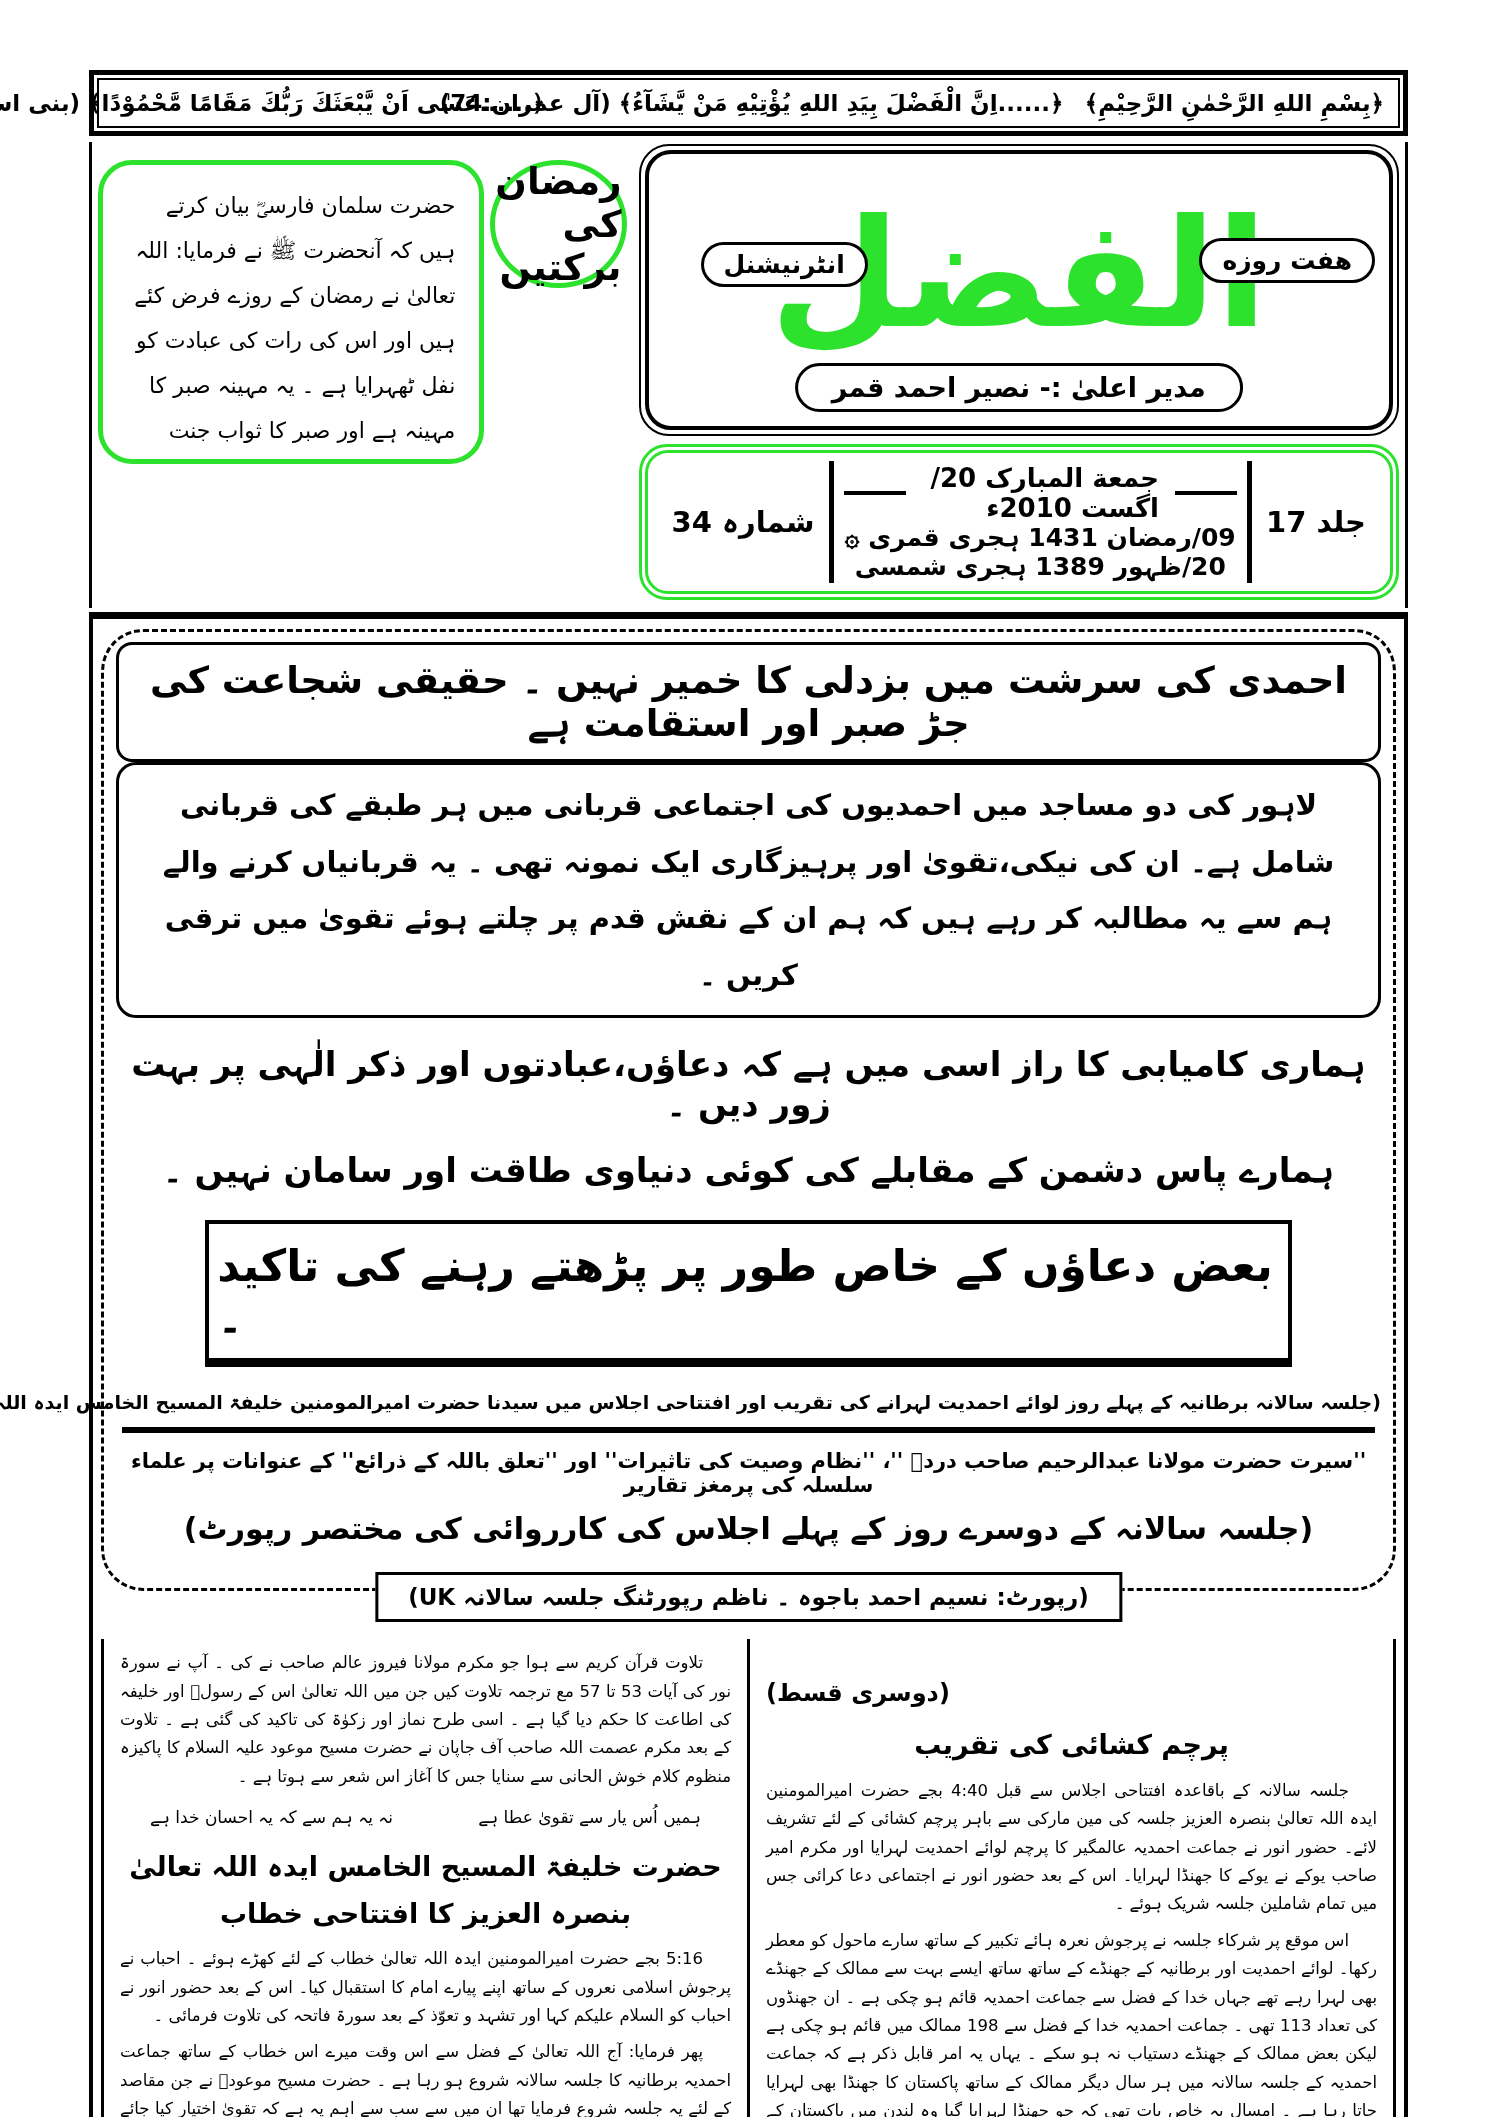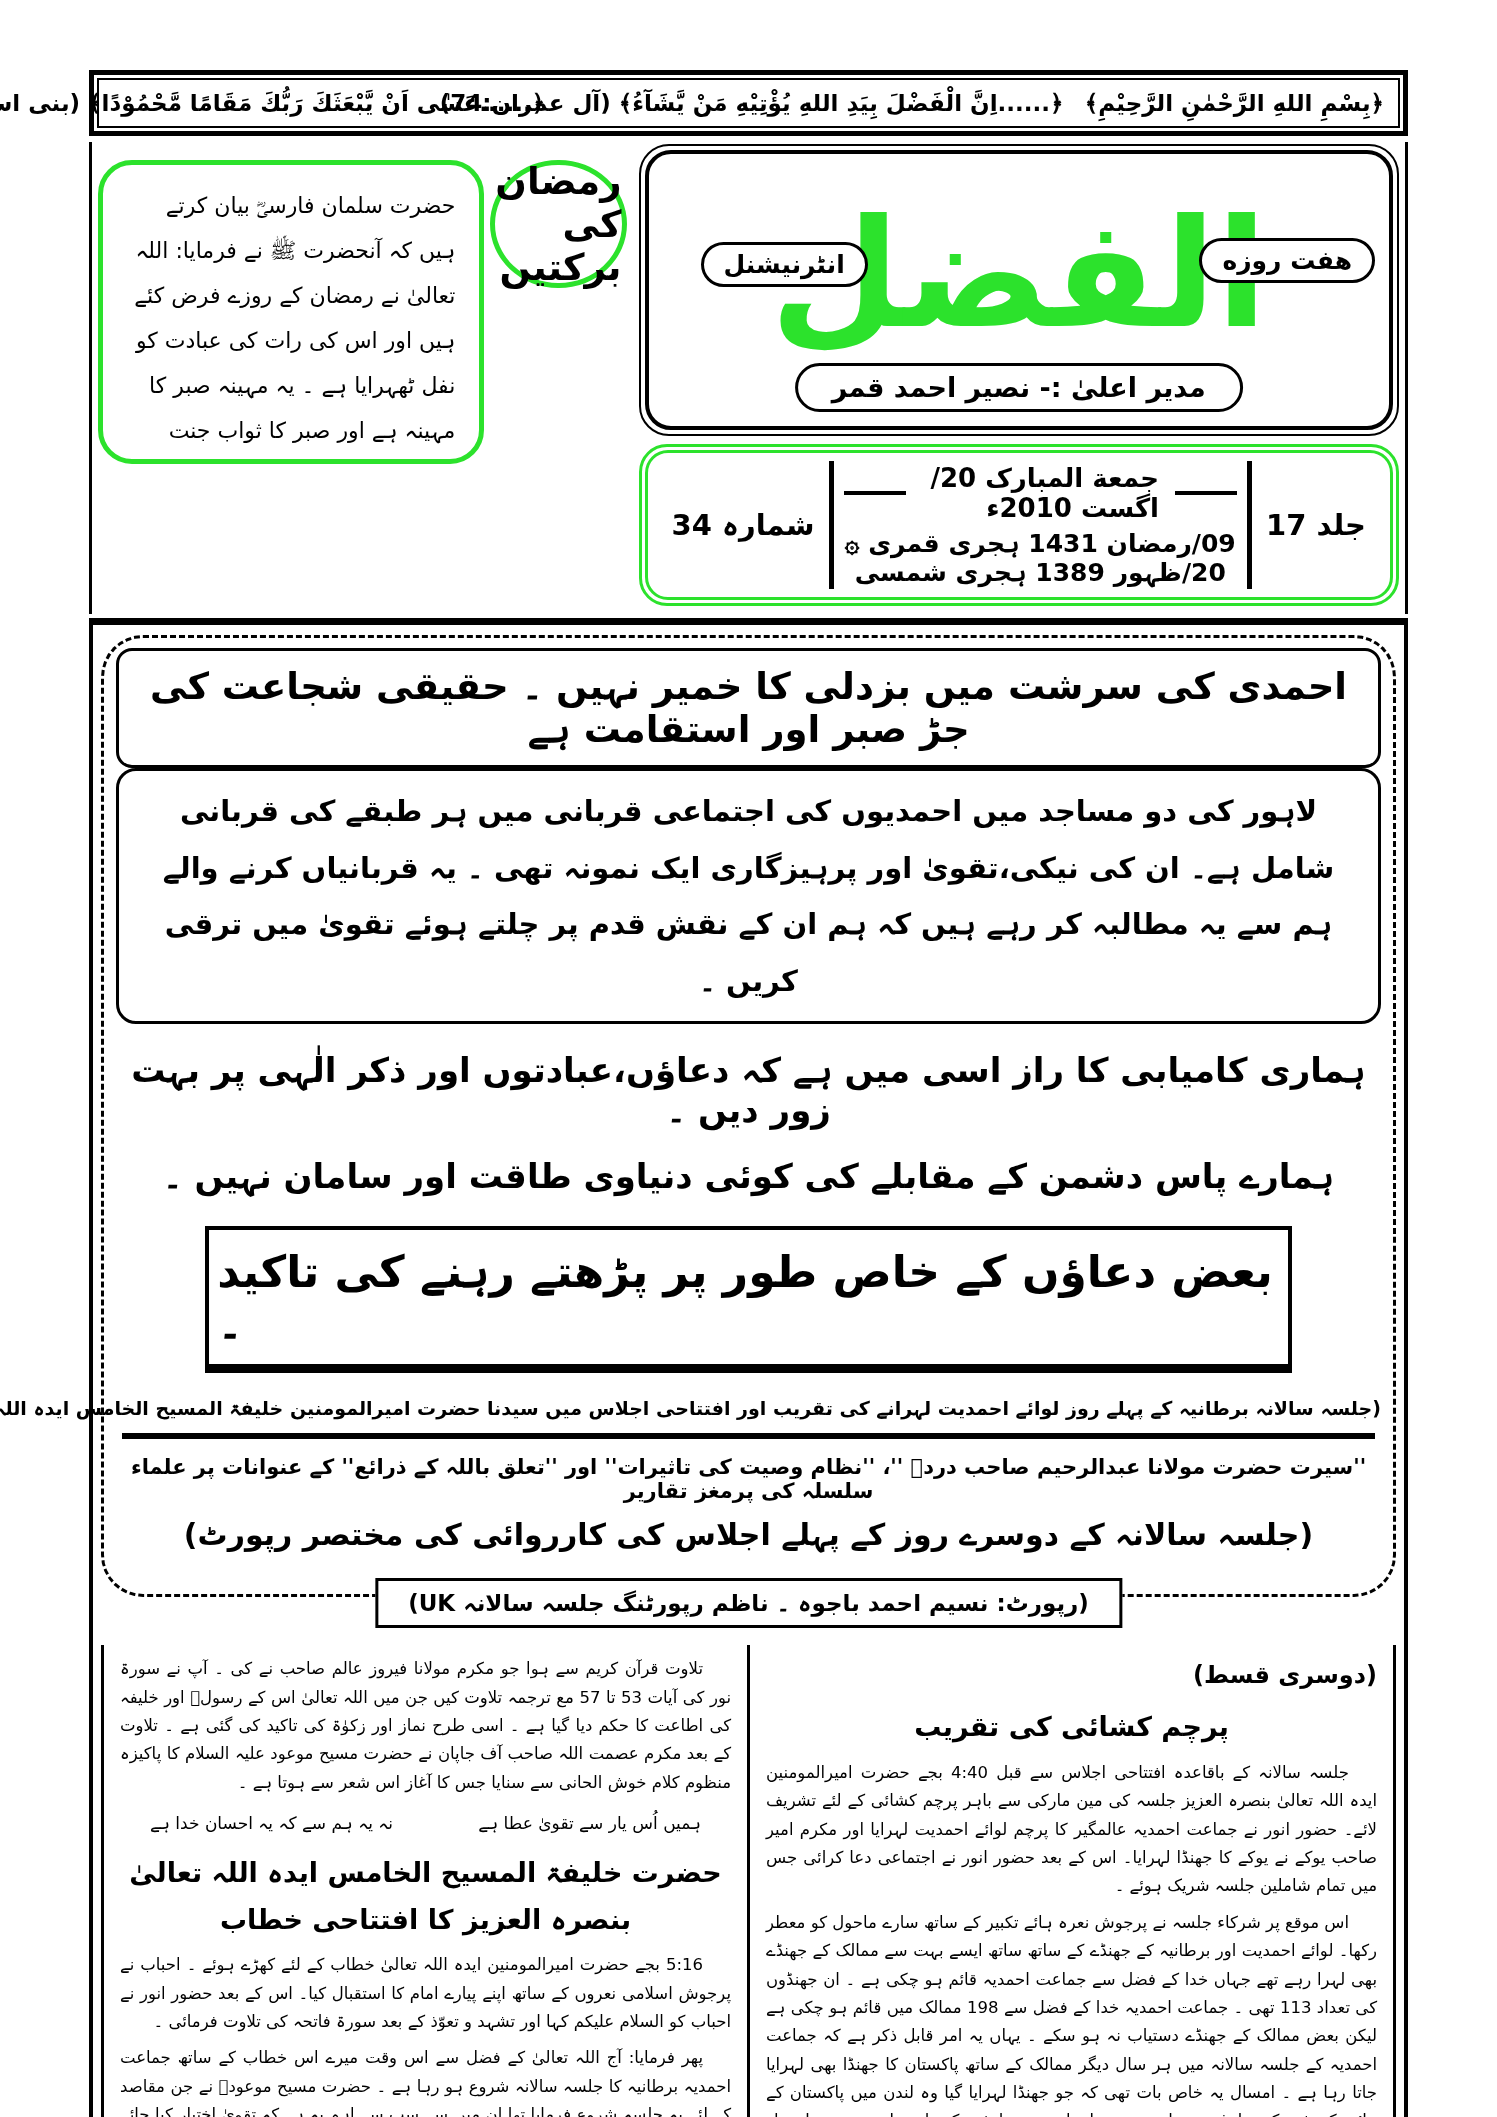--- a/index.html
+++ b/index.html
@@ -29,21 +29,21 @@
     font-weight:bold;padding:5px 20px;font-size:25px;white-space:nowrap;}
   .pill.weekly{top:84px;right:14px;}
   .pill.intl{top:88px;left:52px;}
   .pill.editor{bottom:14px;left:50%;transform:translateX(-50%);font-size:27px;padding:6px 34px;}
   
   .datebar{border:3px solid #2ce22c;border-radius:28px;padding:3px;}
   .datebar-inner{border:3px solid #2ce22c;border-radius:23px;display:flex;align-items:stretch;padding:8px 10px;}
   .date-cell{display:flex;align-items:center;justify-content:center;font-weight:bold;font-size:29px;white-space:nowrap;}
   .date-cell.vol{padding:0 14px;border-left:5px solid #000;}
   .date-cell.issue{padding:0 14px;border-right:5px solid #000;}
-  .date-center{flex:1;display:flex;flex-direction:column;justify-content:center;gap:6px;padding:2px 10px;}
+  .date-center{flex:1;display:flex;flex-direction:column;justify-content:center;padding:2px 10px;}
   .date-l1{display:flex;align-items:center;justify-content:center;gap:16px;font-weight:bold;font-size:26px;}
   .date-l1 .dash{width:105px;height:4px;background:#000;}
   .date-l2{text-align:center;font-weight:bold;font-size:25px;}
   
   .ramzan-oval{border:5px solid #2ce22c;border-radius:50%;height:118px;display:flex;align-items:center;justify-content:center;
     font-size:37px;font-weight:bold;}
   .ramzan-box{border:5px solid #2ce22c;border-radius:34px;padding:18px 24px 10px 24px;font-size:22px;line-height:2.05;height:266px;overflow:hidden;}
   
   .main-frame{margin-top:4px;border:4px solid #000;border-top-width:7px;padding:10px 8px 8px 8px;}
   .headlines-wrap{border:3px dashed #000;border-radius:42px;padding:10px 12px 42px 12px;position:relative;margin-bottom:48px;}
@@ -57,21 +57,21 @@
   .kicker{margin-top:24px;text-align:center;font-size:19px;font-weight:bold;white-space:nowrap;}
   .rule{height:6px;background:#000;margin:14px 6px 0 6px;}
   .speeches{margin-top:16px;text-align:center;font-size:21px;font-weight:bold;}
   .report-note{margin-top:14px;text-align:center;font-size:30px;font-weight:bold;}
   .byline-box{position:absolute;bottom:-34px;right:50%;transform:translateX(50%);background:#fff;
     border:3px solid #000;padding:9px 30px;font-size:23px;font-weight:bold;white-space:nowrap;}
   
   .body-cols{display:flex;border:3px solid #000;border-top:none;height:588px;overflow:hidden;}
   .col{width:50%;padding:10px 16px;font-size:16.5px;line-height:1.72;text-align:justify;overflow:hidden;}
   .col.right{border-left:3px solid #000;}
-  .part-label{text-align:right;font-weight:bold;font-size:24px;margin-bottom:6px;}
+  .part-label{text-align:left;font-weight:bold;font-size:24px;margin-bottom:6px;margin-top:24px;}
   .col-head{text-align:center;font-weight:bold;font-size:27px;margin:8px 0;}
   .col p{margin:0 0 8px 0;text-indent:28px;}
   .couplet{display:flex;justify-content:space-between;padding:4px 30px;font-size:17px;}
 </style>
 </head>
 <body>
 
 <div class="sheet">
 
   <div class="verse-bar">

